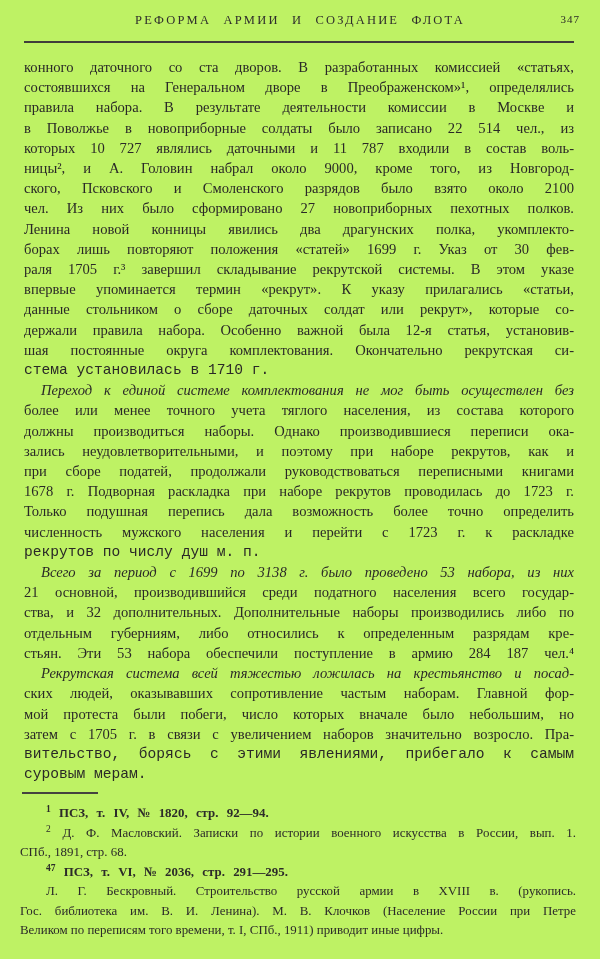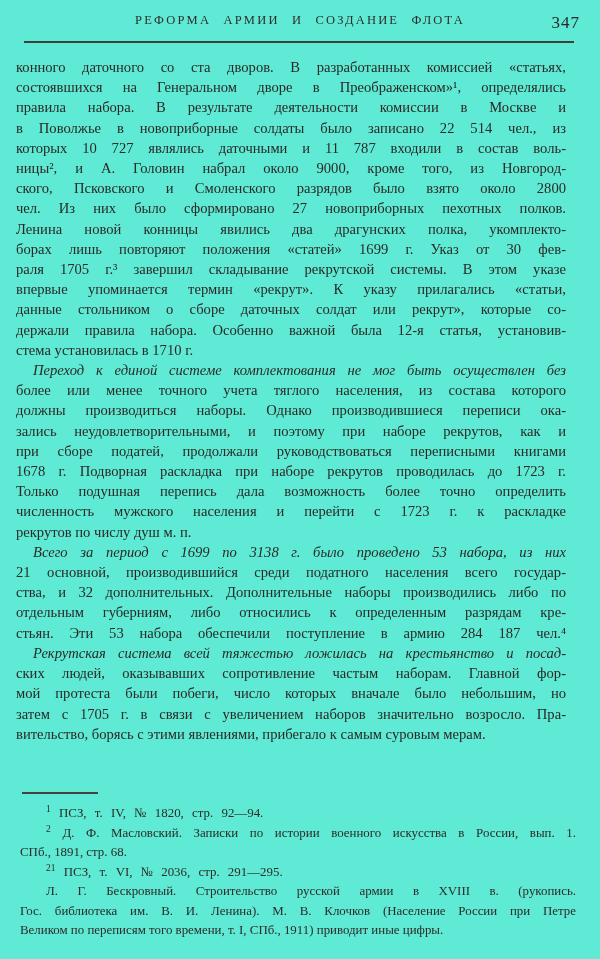--- a/index.html
+++ b/index.html
@@ -1,20 +1,20 @@
 <!DOCTYPE html>
 <html><head>
 <meta charset="utf-8">
 <style>
   html, body { margin: 0; padding: 0; }
   .page {
     position: relative;
     width: 600px;
     height: 959px;
-    background: #5eead4;
+    background: #bef264;
     font-family: "Liberation Serif", "DejaVu Serif", serif;
     color: #2a2927;
     overflow: hidden;
   }
   .header {
     position: absolute;
     left: 24px;
     top: 13px;
     width: 552px;
     height: 22px;
@@ -24,45 +24,45 @@
     text-align: center;
     font-size: 12.5px;
     letter-spacing: 2.2px;
     word-spacing: 7px;
     color: #2f2e2c;
   }
   .page-number {
     position: absolute;
     right: -4px;
     top: 0px;
-    font-size: 17px;
+    font-size: 11px;
     letter-spacing: 1px;
   }
   .header-rule {
     position: absolute;
     left: 24px;
     top: 41px;
     width: 550px;
     height: 2px;
     background: #403e3a;
   }
   .body-text {
     position: absolute;
-    left: 16px;
+    left: 24px;
     top: 57px;
     width: 550px;
   }
   .bl {
     font-size: 14.6px;
     line-height: 20.2px;
     text-align: justify;
     text-align-last: justify;
     white-space: normal;
   }
-  .bl.last { text-align-last: left; }
+  .bl.last { text-align-last: left; font-family: Liberation Mono, monospace; }
   .bl.ind  { text-indent: 17px; font-style: italic; }
   .fnsep {
     position: absolute;
     left: 22px;
     top: 792px;
     width: 76px;
     height: 1.5px;
     background: #45433f;
   }
   .footnotes {
@@ -73,21 +73,21 @@
   }
   .fn-line {
     font-size: 12.9px;
     line-height: 19.5px;
     text-align: justify;
     text-align-last: left;
     color: #2c2b29;
   }
   .fn-line.just { text-align-last: justify; }
   .fn-line.ind  { text-indent: 26px; }
-  .fn-line.sp   { word-spacing: 5px; }
+  .fn-line.sp   { word-spacing: 5px; font-weight: bold; }
   sup.fnm {
     font-size: 9.5px;
     line-height: 0;
     vertical-align: super;
   }
   .fn-author { }
 </style>
 </head>
 <body>
 
@@ -99,28 +99,29 @@
   </div>
   <div class="header-rule"></div>
 
   <div class="body-text">
     <div class="bl">конного даточного со ста дворов. В разработанных комиссией «статьях,</div>
     <div class="bl">состоявшихся на Генеральном дворе в Преображенском»¹, определялись</div>
     <div class="bl">правила набора. В результате деятельности комиссии в Москве и</div>
     <div class="bl">в Поволжье в новоприборные солдаты было записано 22 514 чел., из</div>
     <div class="bl">которых 10 727 являлись даточными и 11 787 входили в состав воль-</div>
     <div class="bl">ницы², и А. Головин набрал около 9000, кроме того, из Новгород-</div>
-    <div class="bl">ского, Псковского и Смоленского разрядов было взято около 2800</div>
+    <div class="bl">ского, Псковского и Смоленского разрядов было взято около 2100</div>
     <div class="bl">чел. Из них было сформировано 27 новоприборных пехотных полков.</div>
     <div class="bl">Ленина новой конницы явились два драгунских полка, укомплекто-</div>
     <div class="bl">борах лишь повторяют положения «статей» 1699 г. Указ от 30 фев-</div>
     <div class="bl">раля 1705 г.³ завершил складывание рекрутской системы. В этом указе</div>
     <div class="bl">впервые упоминается термин «рекрут». К указу прилагались «статьи,</div>
     <div class="bl">данные стольником о сборе даточных солдат или рекрут», которые со-</div>
     <div class="bl">держали правила набора. Особенно важной была 12-я статья, установив-</div>
+    <div class="bl">шая постоянные округа комплектования. Окончательно рекрутская си-</div>
     <div class="bl last">стема установилась в 1710 г.</div>
     <div class="bl ind">Переход к единой системе комплектования не мог быть осуществлен без</div>
     <div class="bl">более или менее точного учета тяглого населения, из состава которого</div>
     <div class="bl">должны производиться наборы. Однако производившиеся переписи ока-</div>
     <div class="bl">зались неудовлетворительными, и поэтому при наборе рекрутов, как и</div>
     <div class="bl">при сборе податей, продолжали руководствоваться переписными книгами</div>
     <div class="bl">1678 г. Подворная раскладка при наборе рекрутов проводилась до 1723 г.</div>
     <div class="bl">Только подушная перепись дала возможность более точно определить</div>
     <div class="bl">численность мужского населения и перейти с 1723 г. к раскладке</div>
     <div class="bl last">рекрутов по числу душ м. п.</div>
@@ -145,21 +146,21 @@
     </div>
     <div class="fn-line ind just">
       <sup class="fnm">2</sup>
       <span class="fn-author">Д. Ф. Масловский.</span>
       <span class="fn-text">Записки по истории военного искусства в России, вып. 1.</span>
     </div>
     <div class="fn-line">
       <span class="fn-text">СПб., 1891, стр. 68.</span>
     </div>
     <div class="fn-line ind sp">
-      <sup class="fnm">21</sup>
+      <sup class="fnm">47</sup>
       <span class="fn-text">ПСЗ, т. VI, № 2036, стр. 291—295.</span>
     </div>
     <div class="fn-line ind just">
       <span class="fn-author">Л. Г. Бескровный.</span>
       <span class="fn-text">Строительство русской армии в XVIII в. (рукопись.</span>
     </div>
     <div class="fn-line just">
       <span class="fn-text">Гос. библиотека им. В. И. Ленина). М. В. Клочков (Население России при Петре</span>
     </div>
     <div class="fn-line">

